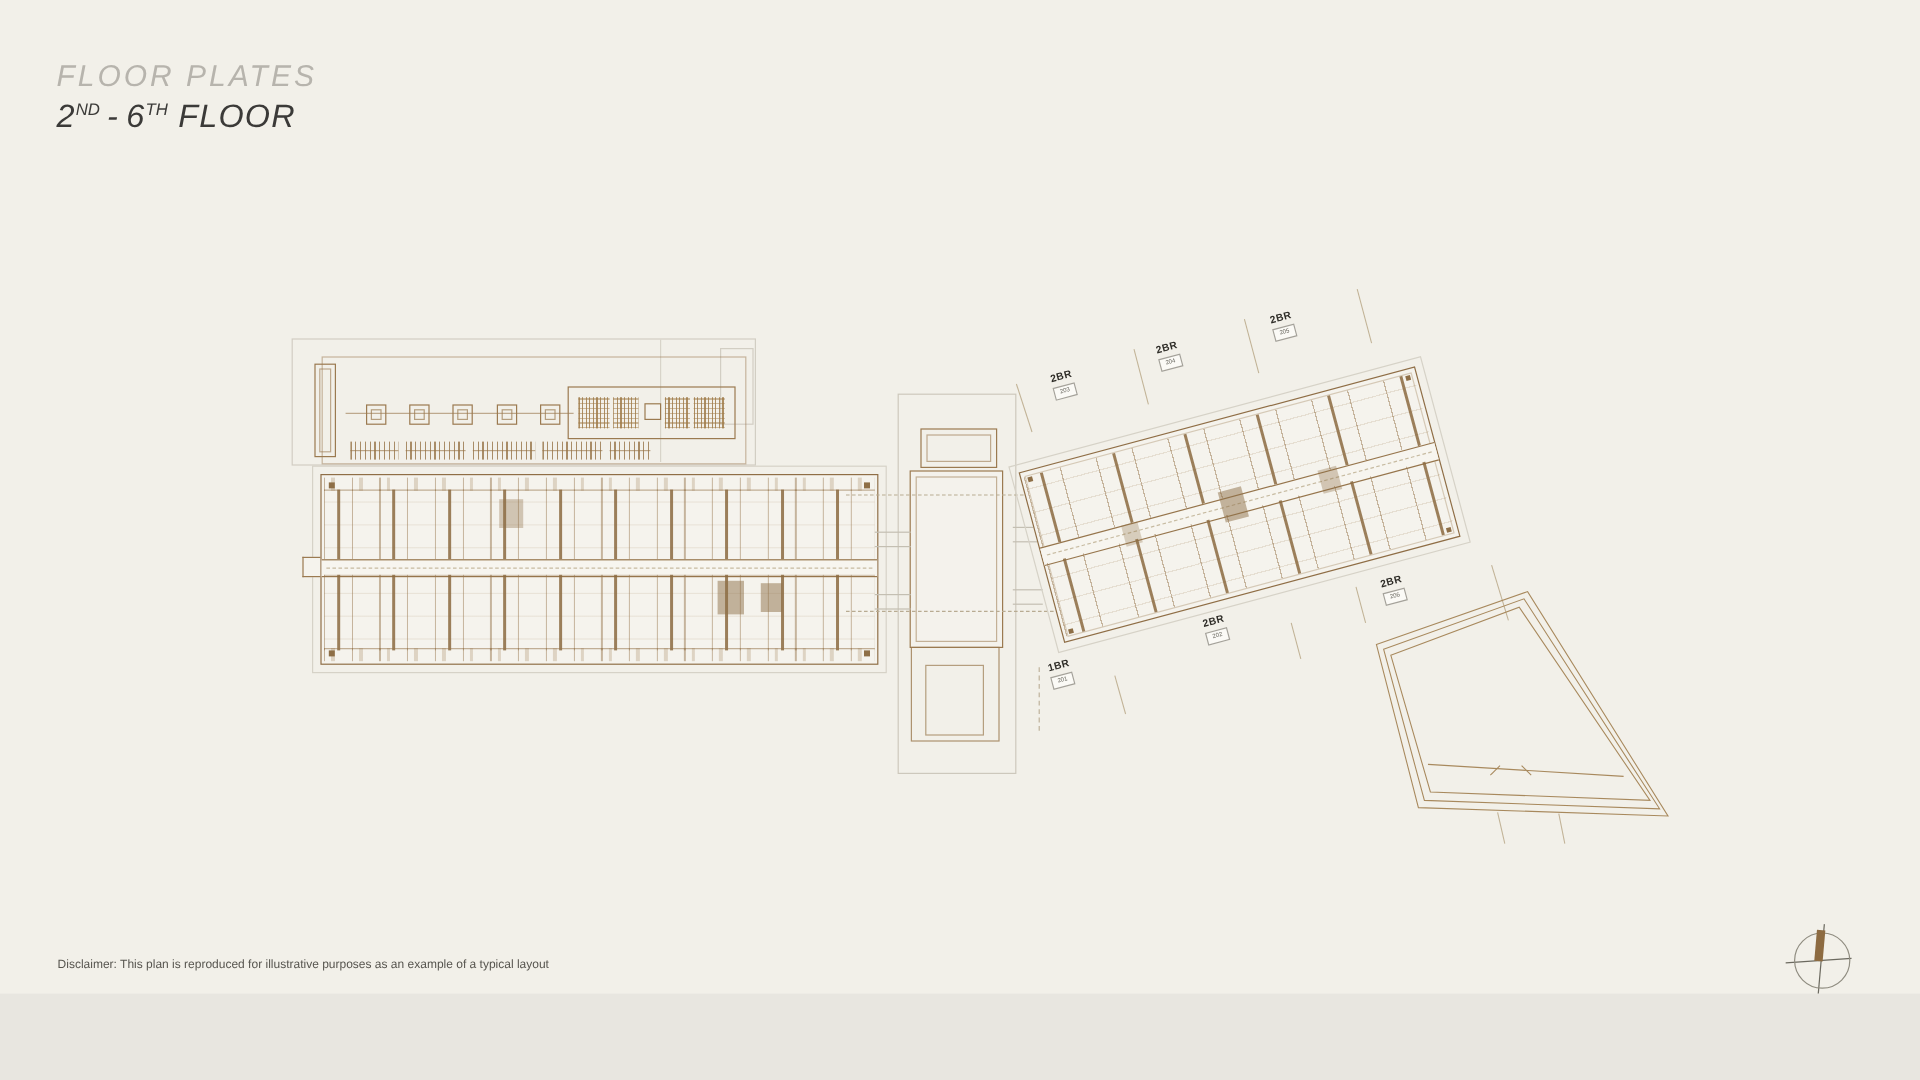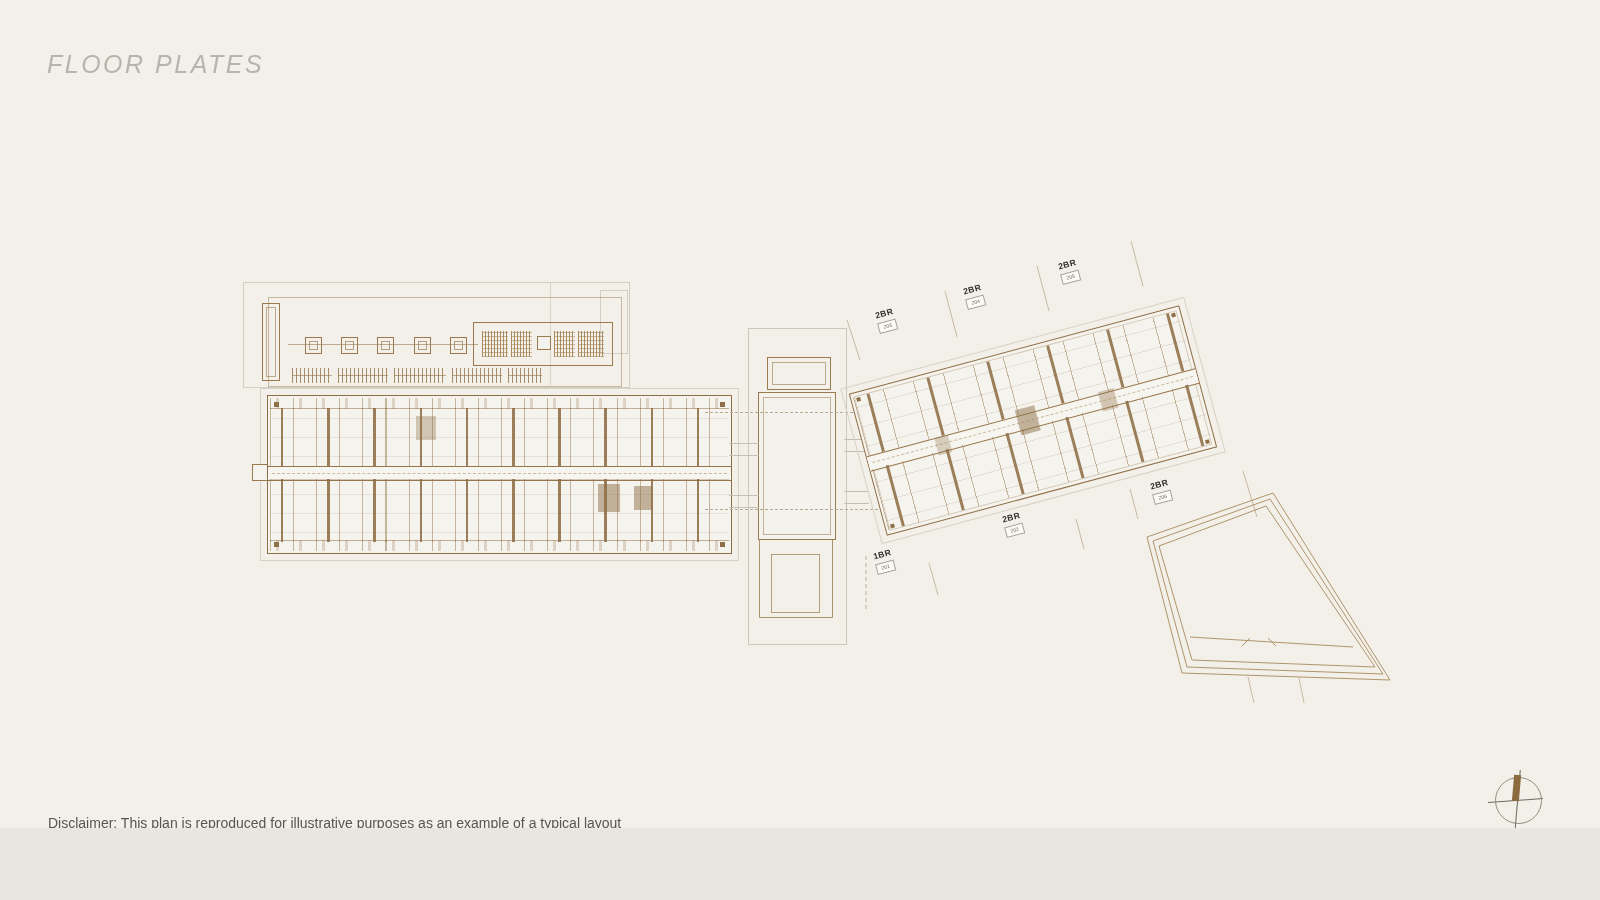--- a/index.html
+++ b/index.html
@@ -95,28 +95,31 @@
 
   
   .compass-circle{left:1495px;top:777px;width:45px;height:45px;border:1px solid #908d81;border-radius:50%;}
   .compass-v{left:1517px;top:770px;width:0;height:64px;border-left:1px solid #6b695f;transform:rotate(5deg);}
   .compass-h{left:1488px;top:800px;width:55px;height:0;border-top:1px solid #6b695f;transform:rotate(-4deg);}
   .compass-bar{left:1513px;top:775px;width:7px;height:26px;background:#8d6b41;transform:rotate(5deg);}
   .compass-label{left:1518px;top:843px;transform:translateX(-50%);font-size:10px;
      letter-spacing:2px;color:#4a4843;}
 
   
-  .disclaimer{position:absolute;left:48px;top:816px;font-size:14px;line-height:15px;color:#57554f;}
+  .disclaimer{position:absolute;left:48px;top:797px;font-size:10px;line-height:15px;color:#57554f;}
 </style>
 </head>
 <body>
 
 <div class="canvas">
 
   <div class="title">FLOOR PLATES</div>
+  <div class="subtitle">
+    <span>2</span><sup>ND</sup><span class="sep">-</span><span>6</span><sup>TH</sup>&nbsp;<span>FLOOR</span>
+  </div>
 
   <svg class="abs" width="1600" height="900" style="left:0;top:0;pointer-events:none;">
     <g stroke="#c2b397" stroke-width="0.9">
       <line x1="945" y1="291" x2="957" y2="337"></line>
       <line x1="1037" y1="266" x2="1049" y2="311"></line>
       <line x1="1131" y1="241" x2="1143" y2="286"></line>
       <line x1="847" y1="320" x2="860" y2="360"></line>
       <line x1="929" y1="563" x2="938" y2="595"></line>
       <line x1="1076" y1="519" x2="1084" y2="549"></line>
       <line x1="1130" y1="489" x2="1138" y2="519"></line>

